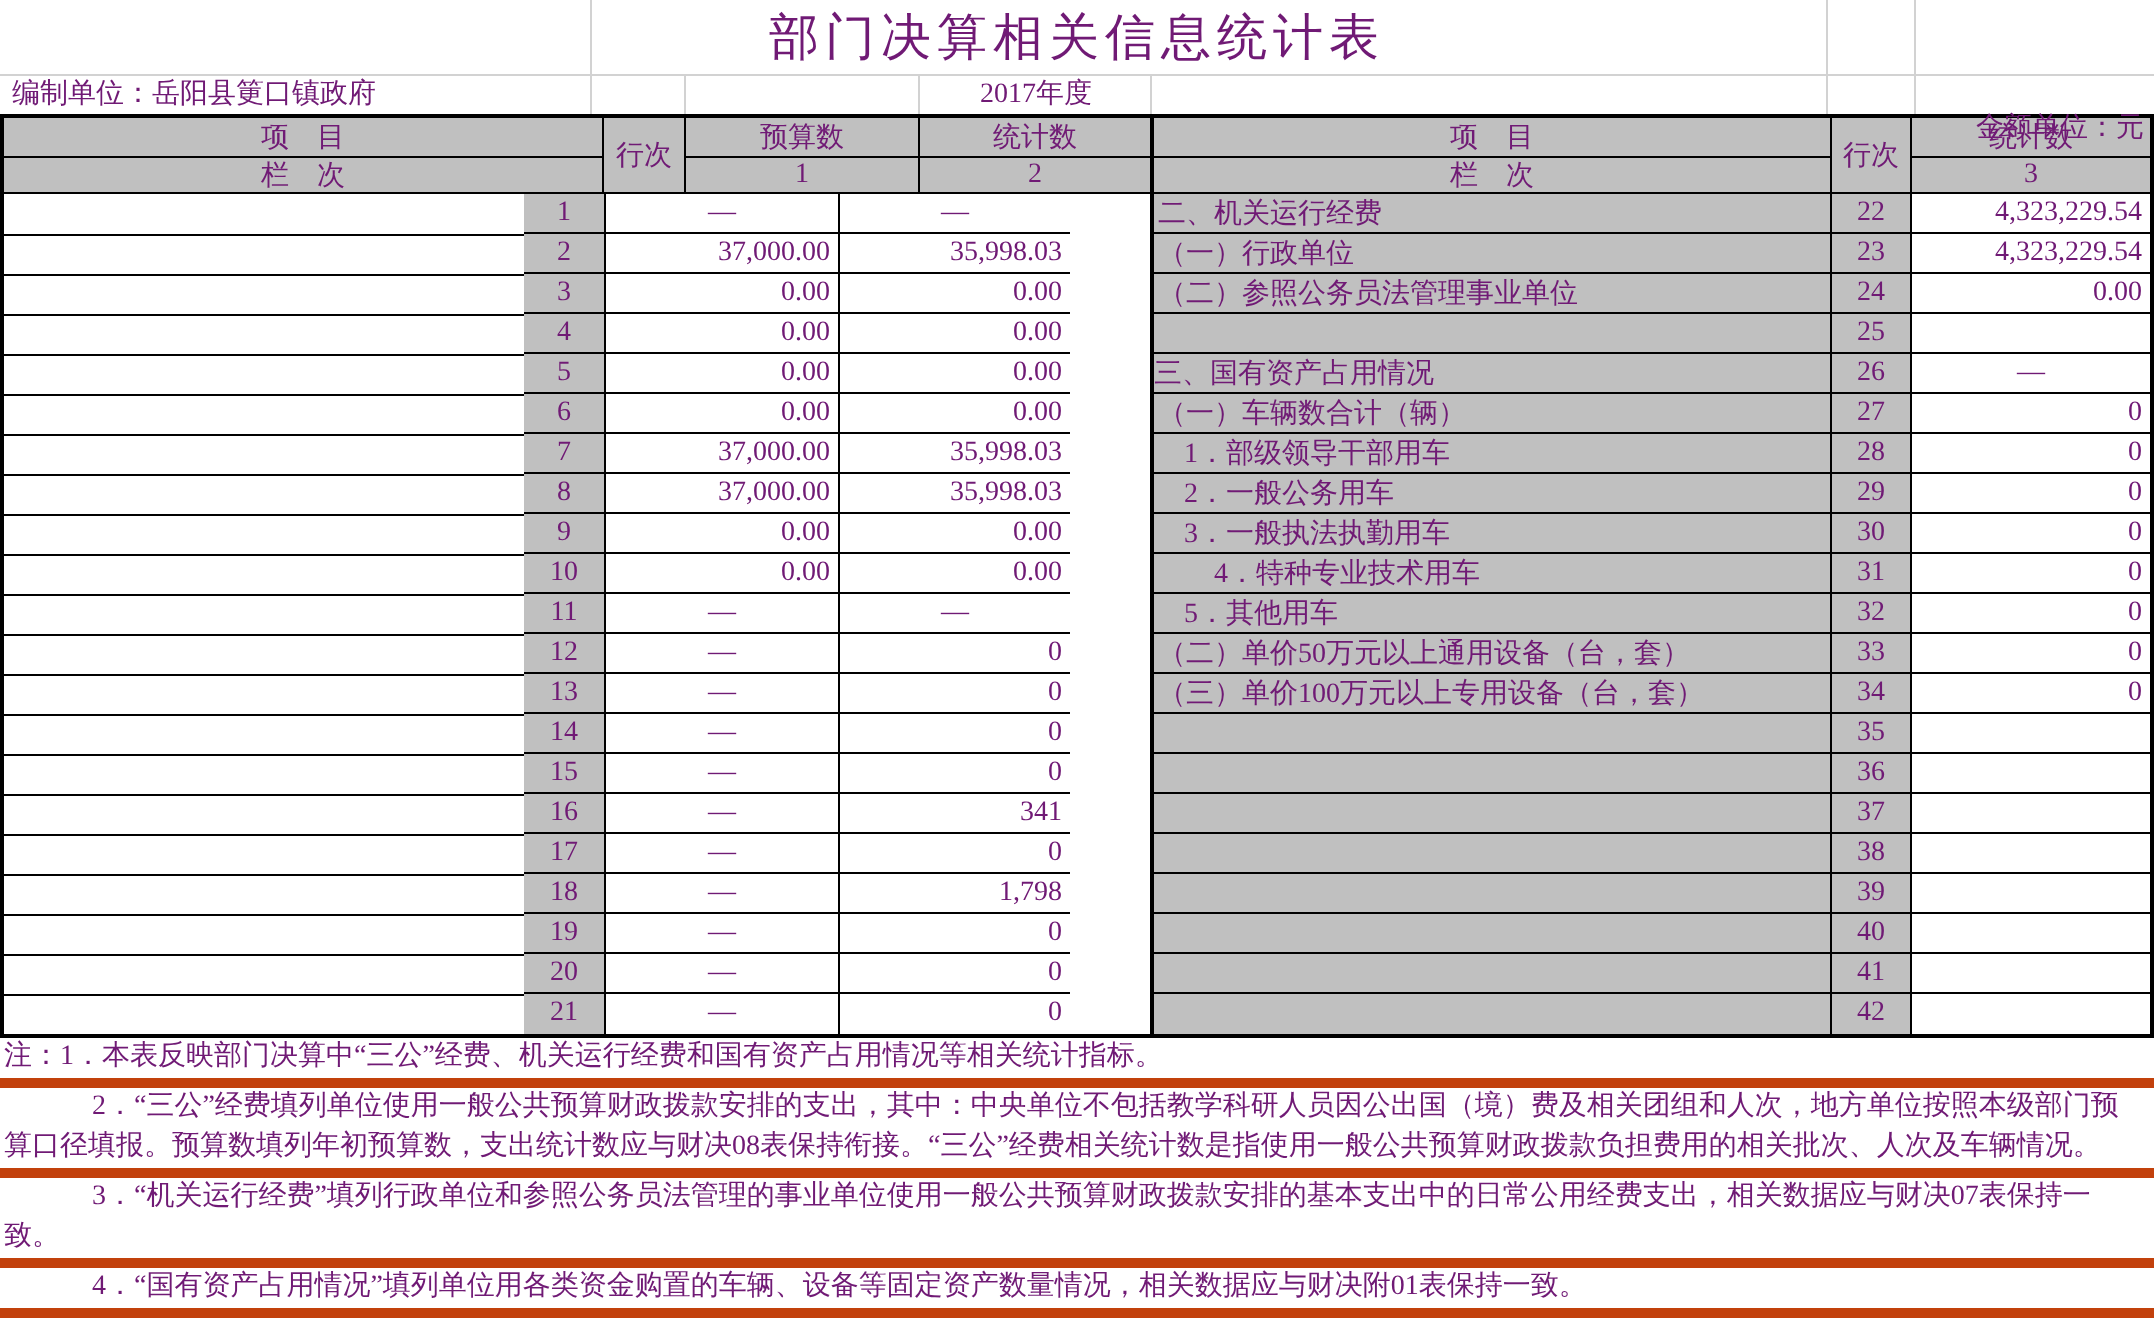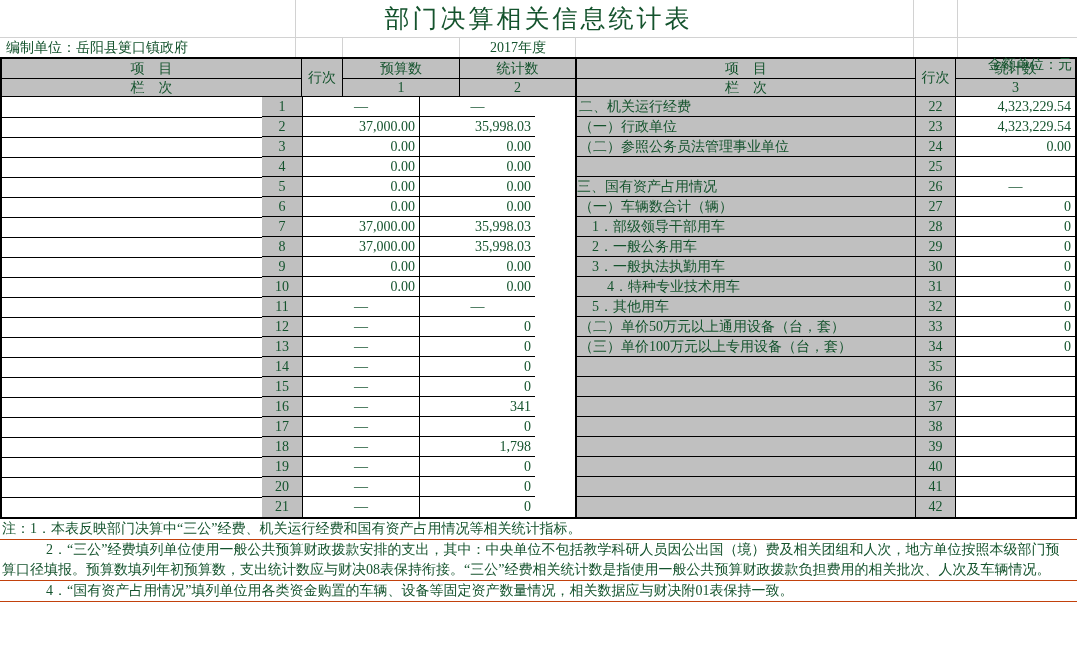--- a/index.html
+++ b/index.html
@@ -1,18 +1,18 @@
 <!DOCTYPE html>
 <html><head>
 <meta charset="utf-8">
 <style>
   html,body{margin:0;padding:0;background:#fff;}
   .sheet{
     position:relative;width:1077px;height:660px;overflow:hidden;background:#fff;
-    font-family:"Liberation Serif","DejaVu Serif",serif;color:#14532d;
+    font-family:"Liberation Serif","DejaVu Serif",serif;color:#701a75;
     -webkit-font-smoothing:none;
   }
   
   .title-row{position:relative;height:38px;}
   .title{position:absolute;left:0;right:0;top:2px;text-align:center;font-size:25px;letter-spacing:3px;}
   .info-row{position:relative;height:19px;font-size:14px;line-height:19px;}
   .info-left{position:absolute;left:6px;top:0;}
   .info-center{position:absolute;left:461px;width:114px;top:0;text-align:center;}
   .info-right{position:absolute;right:5px;top:0;margin-top:17px;}
   .gl{position:absolute;background:#d2d2d2;}
@@ -39,21 +39,21 @@
       background:#c0c0c0;font-size:14px;display:flex;align-items:center;justify-content:center;}
   .hc.span2{grid-row:1 / span 2;}
   .hc.last{border-right:none;}
   
   .trow{display:flex;height:20px;}
   .trow:last-child .cell{border-bottom:none;}
   .lw0{width:260px;margin-top:20px;} .lw1{width:41px;} .lw2{width:117px;} .lw3{width:115px;}
   .rw0{width:339px;} .rw1{width:40px;} .rw2{width:119px;}
   
   .notes{font-size:14px;line-height:20px;}
-  .note{margin:0;padding:0 4px 0 2px;border-bottom:1px solid #c2410c;
+  .note{margin:0;padding:0 4px 0 2px;border-bottom:5px solid #c2410c;
         white-space:normal;word-break:break-all;}
   .note.indent{text-indent:44px;}
 </style>
 </head>
 <body>
 
 <div class="sheet">
 
   <div class="title-row">
     <div class="gl v" style="left:295px;top:0;height:38px;"></div>
@@ -332,16 +332,17 @@
             <div class="cell num last rw2"></div>
           </div>
         </div>
     </div>
 
   </div>
 
   <div class="notes">
     <p class="note">注：1．本表反映部门决算中“三公”经费、机关运行经费和国有资产占用情况等相关统计指标。</p>
     <p class="note indent">2．“三公”经费填列单位使用一般公共预算财政拨款安排的支出，其中：中央单位不包括教学科研人员因公出国（境）费及相关团组和人次，地方单位按照本级部门预算口径填报。预算数填列年初预算数，支出统计数应与财决08表保持衔接。“三公”经费相关统计数是指使用一般公共预算财政拨款负担费用的相关批次、人次及车辆情况。</p>
+    <p class="note indent">3．“机关运行经费”填列行政单位和参照公务员法管理的事业单位使用一般公共预算财政拨款安排的基本支出中的日常公用经费支出，相关数据应与财决07表保持一致。</p>
     <p class="note indent">4．“国有资产占用情况”填列单位用各类资金购置的车辆、设备等固定资产数量情况，相关数据应与财决附01表保持一致。</p>
   </div>
 
 </div>
 
 </body></html>

